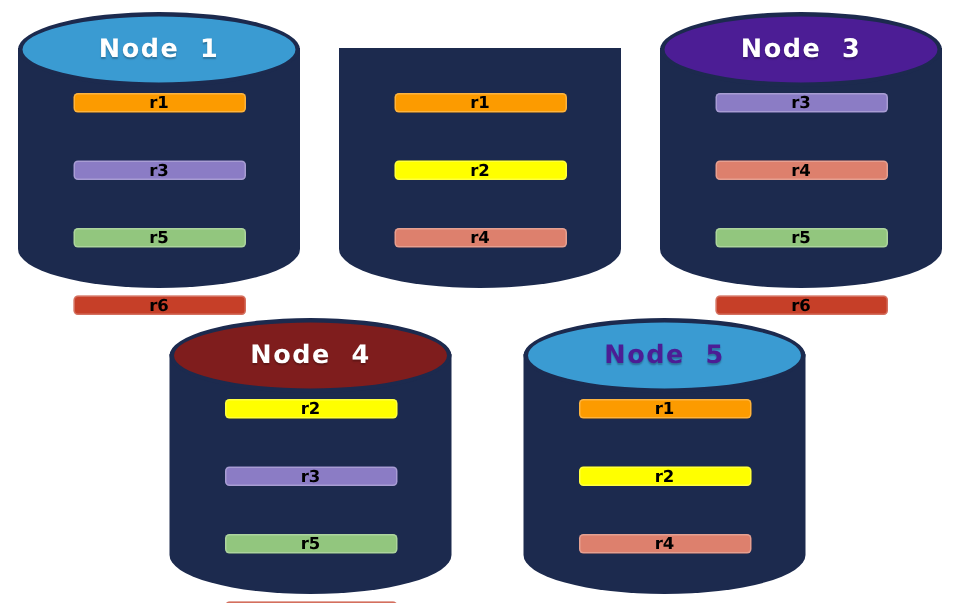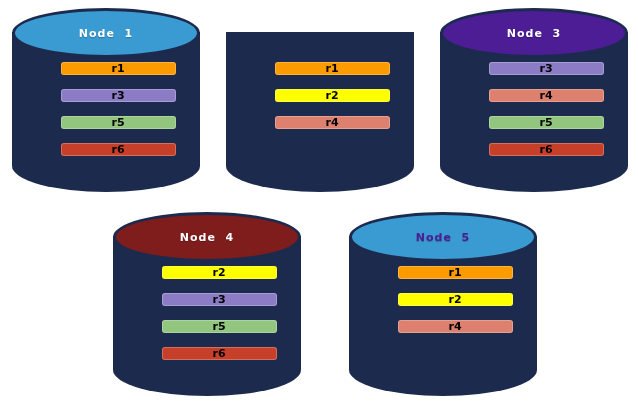--- a/index.html
+++ b/index.html
@@ -36,35 +36,35 @@
     width: 182px;
     height: 44px;
     border-radius: 50%;
     border-style: solid;
     border-width: 3px;
     display: flex;
     align-items: center;
     justify-content: center;
   }
   .node-title {
-    font-size: 11px;
+    font-size: 17px;
     font-weight: bold;
     letter-spacing: 1px;
     white-space: pre;
     text-shadow: 0 1px 1px rgba(0,0,0,0.25);
   }
   .replica-list {
     position: absolute;
-    left: 12px;
+    left: 0;
     top: 54px;
     width: 188px;
     display: flex;
     flex-direction: column;
     align-items: center;
-    gap: 14px;
+    gap: 32px;
   }
   .replica-bar {
     width: 115px;
     height: 13px;
     border-radius: 3px;
     display: flex;
     align-items: center;
     justify-content: center;
     box-shadow: inset 0 0 0 1px rgba(255,255,255,0.25);
   }

